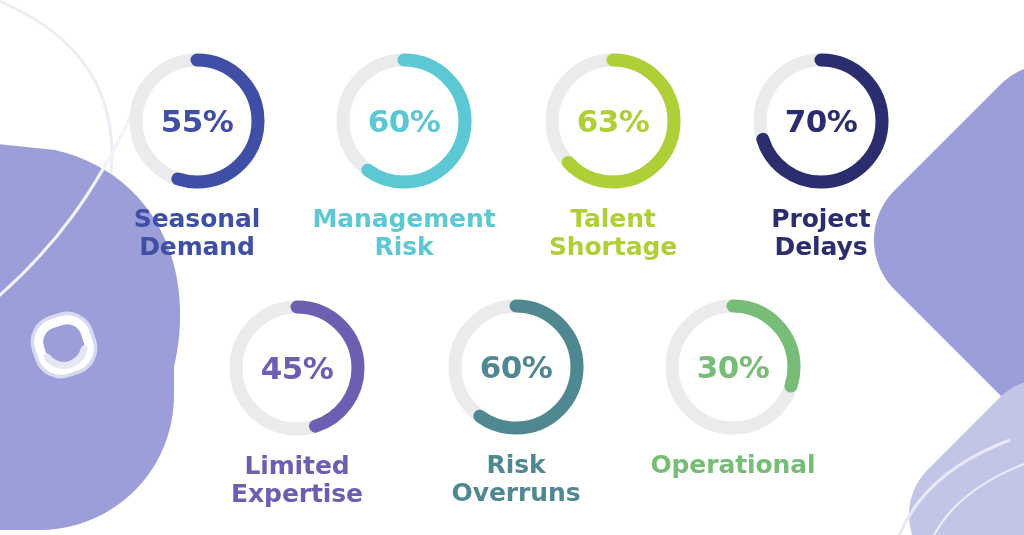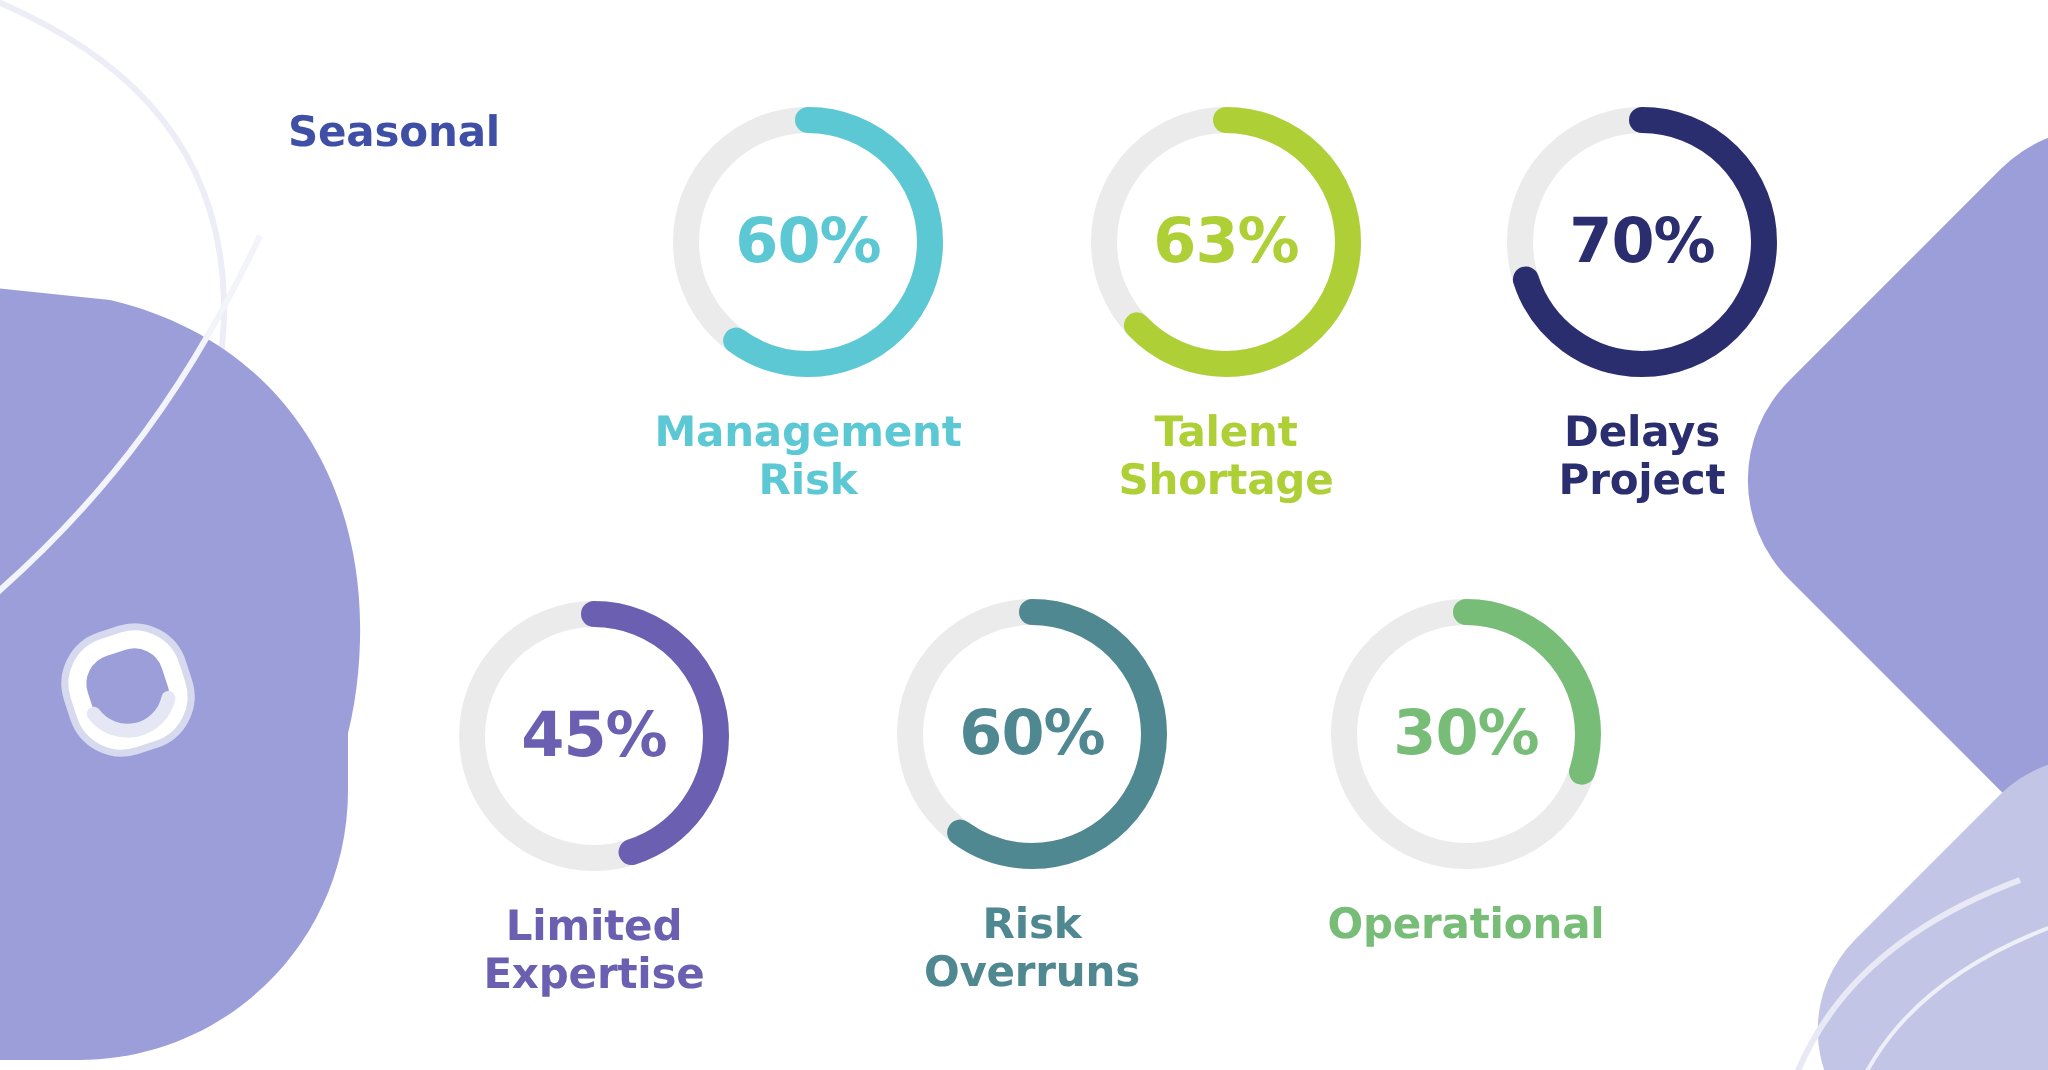--- a/index.html
+++ b/index.html
@@ -56,21 +56,21 @@
     height: 150px;
     display: flex;
     align-items: center;
     justify-content: center;
     font-size: 31px;
     font-weight: bold;
     letter-spacing: -0.5px;
   }
   .donut-label {
     margin-top: 9px;
-    font-size: 21px;
+    font-size: 25px;
     font-weight: bold;
     line-height: 1.12;
     letter-spacing: -0.1px;
   }
 </style>
 </head>
 <body>
 
 <div id="infographic">
 
@@ -117,22 +117,30 @@
         <rect x="930" y="400" width="230" height="230" rx="64" ry="64" transform="rotate(45 1045 515)" fill="#c3c5e6"></rect>
       </g>
 
       <path d="M 1010 440 C 930 470 890 520 884 600" fill="none" stroke="#e8e9f5" stroke-width="3"></path>
       <path d="M 1035 460 C 960 486 920 530 916 600" fill="none" stroke="#eef0f8" stroke-width="2"></path>
     </g>
   </svg>
 
   <div class="donut-grid">
       <div class="donut-card" style="left: 102px; top: 46px;">
+        <div class="donut-wrap">
+          <svg class="donut-svg" viewBox="0 0 150 150">
+            <circle cx="75" cy="75" r="61" fill="none" stroke="#ebebeb" stroke-width="13"></circle>
+            <circle cx="75" cy="75" r="61" fill="none" stroke="#3f4fa6" stroke-width="13" stroke-linecap="round" stroke-dasharray="210.80086705587513 172.47343668207964" transform="rotate(-90 75 75)"></circle>
+          </svg>
+          <div class="donut-value" style="color: rgb(63, 79, 166);">55%</div>
+        </div>
         <div class="donut-label" style="color: rgb(63, 79, 166);">
           <div>Seasonal</div>
+          <div>Demand</div>
         </div>
       </div>
       <div class="donut-card" style="left: 309px; top: 46px;">
         <div class="donut-wrap">
           <svg class="donut-svg" viewBox="0 0 150 150">
             <circle cx="75" cy="75" r="61" fill="none" stroke="#ebebeb" stroke-width="13"></circle>
             <circle cx="75" cy="75" r="61" fill="none" stroke="#5bc8d4" stroke-width="13" stroke-linecap="round" stroke-dasharray="229.96458224277285 153.30972149518192" transform="rotate(-90 75 75)"></circle>
           </svg>
           <div class="donut-value" style="color: rgb(91, 200, 212);">60%</div>
         </div>
@@ -156,22 +164,22 @@
       </div>
       <div class="donut-card" style="left: 726px; top: 46px;">
         <div class="donut-wrap">
           <svg class="donut-svg" viewBox="0 0 150 150">
             <circle cx="75" cy="75" r="61" fill="none" stroke="#ebebeb" stroke-width="13"></circle>
             <circle cx="75" cy="75" r="61" fill="none" stroke="#2b2e6e" stroke-width="13" stroke-linecap="round" stroke-dasharray="268.29201261656834 114.98229112138642" transform="rotate(-90 75 75)"></circle>
           </svg>
           <div class="donut-value" style="color: rgb(43, 46, 110);">70%</div>
         </div>
         <div class="donut-label" style="color: rgb(43, 46, 110);">
+          <div>Project</div>
           <div>Delays</div>
-          <div>Project</div>
         </div>
       </div>
       <div class="donut-card" style="left: 202px; top: 293px;">
         <div class="donut-wrap">
           <svg class="donut-svg" viewBox="0 0 150 150">
             <circle cx="75" cy="75" r="61" fill="none" stroke="#ebebeb" stroke-width="13"></circle>
             <circle cx="75" cy="75" r="61" fill="none" stroke="#6a5fb0" stroke-width="13" stroke-linecap="round" stroke-dasharray="172.47343668207964 210.80086705587513" transform="rotate(-90 75 75)"></circle>
           </svg>
           <div class="donut-value" style="color: rgb(106, 95, 176);">45%</div>
         </div>

